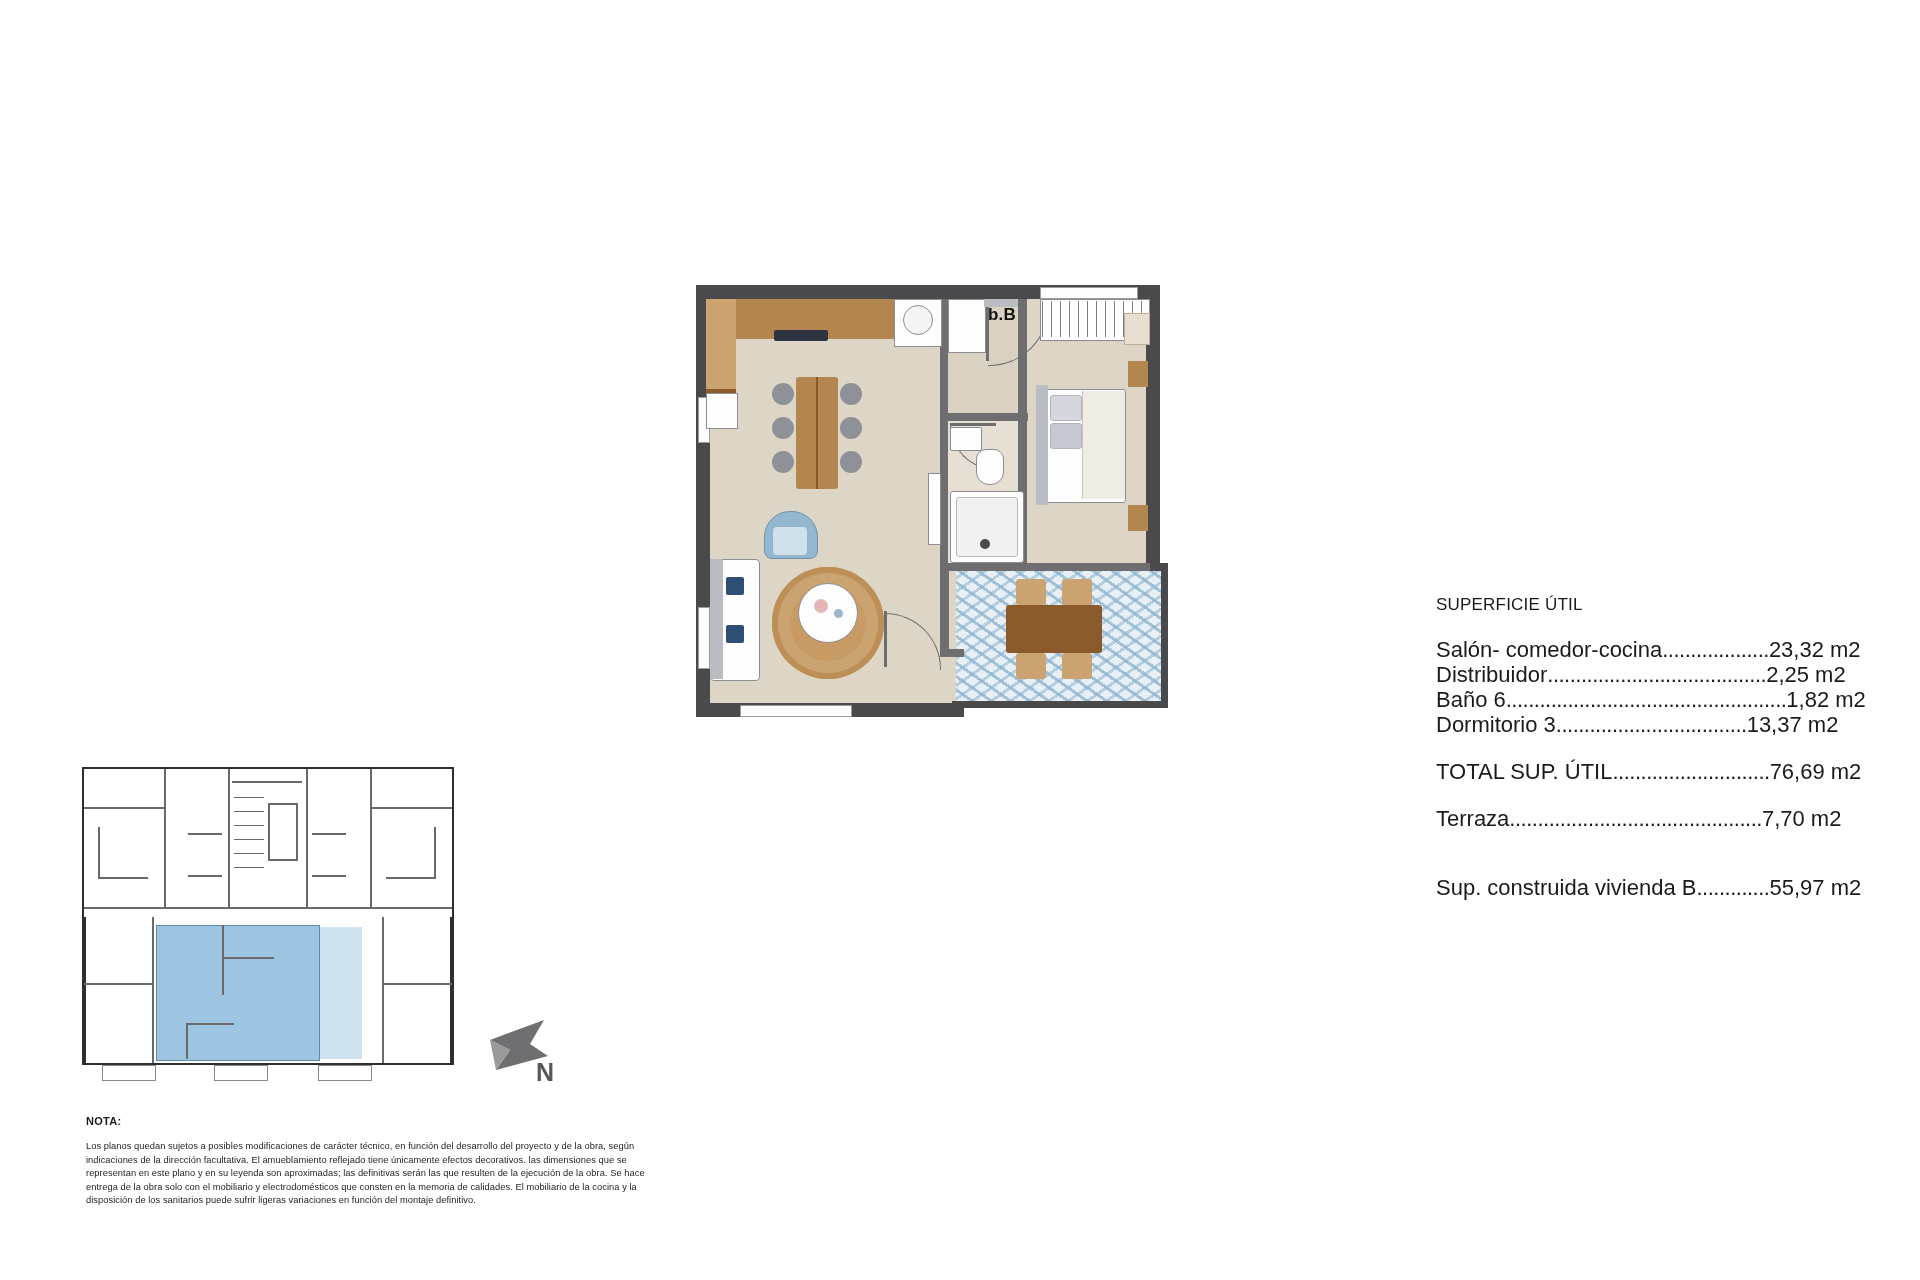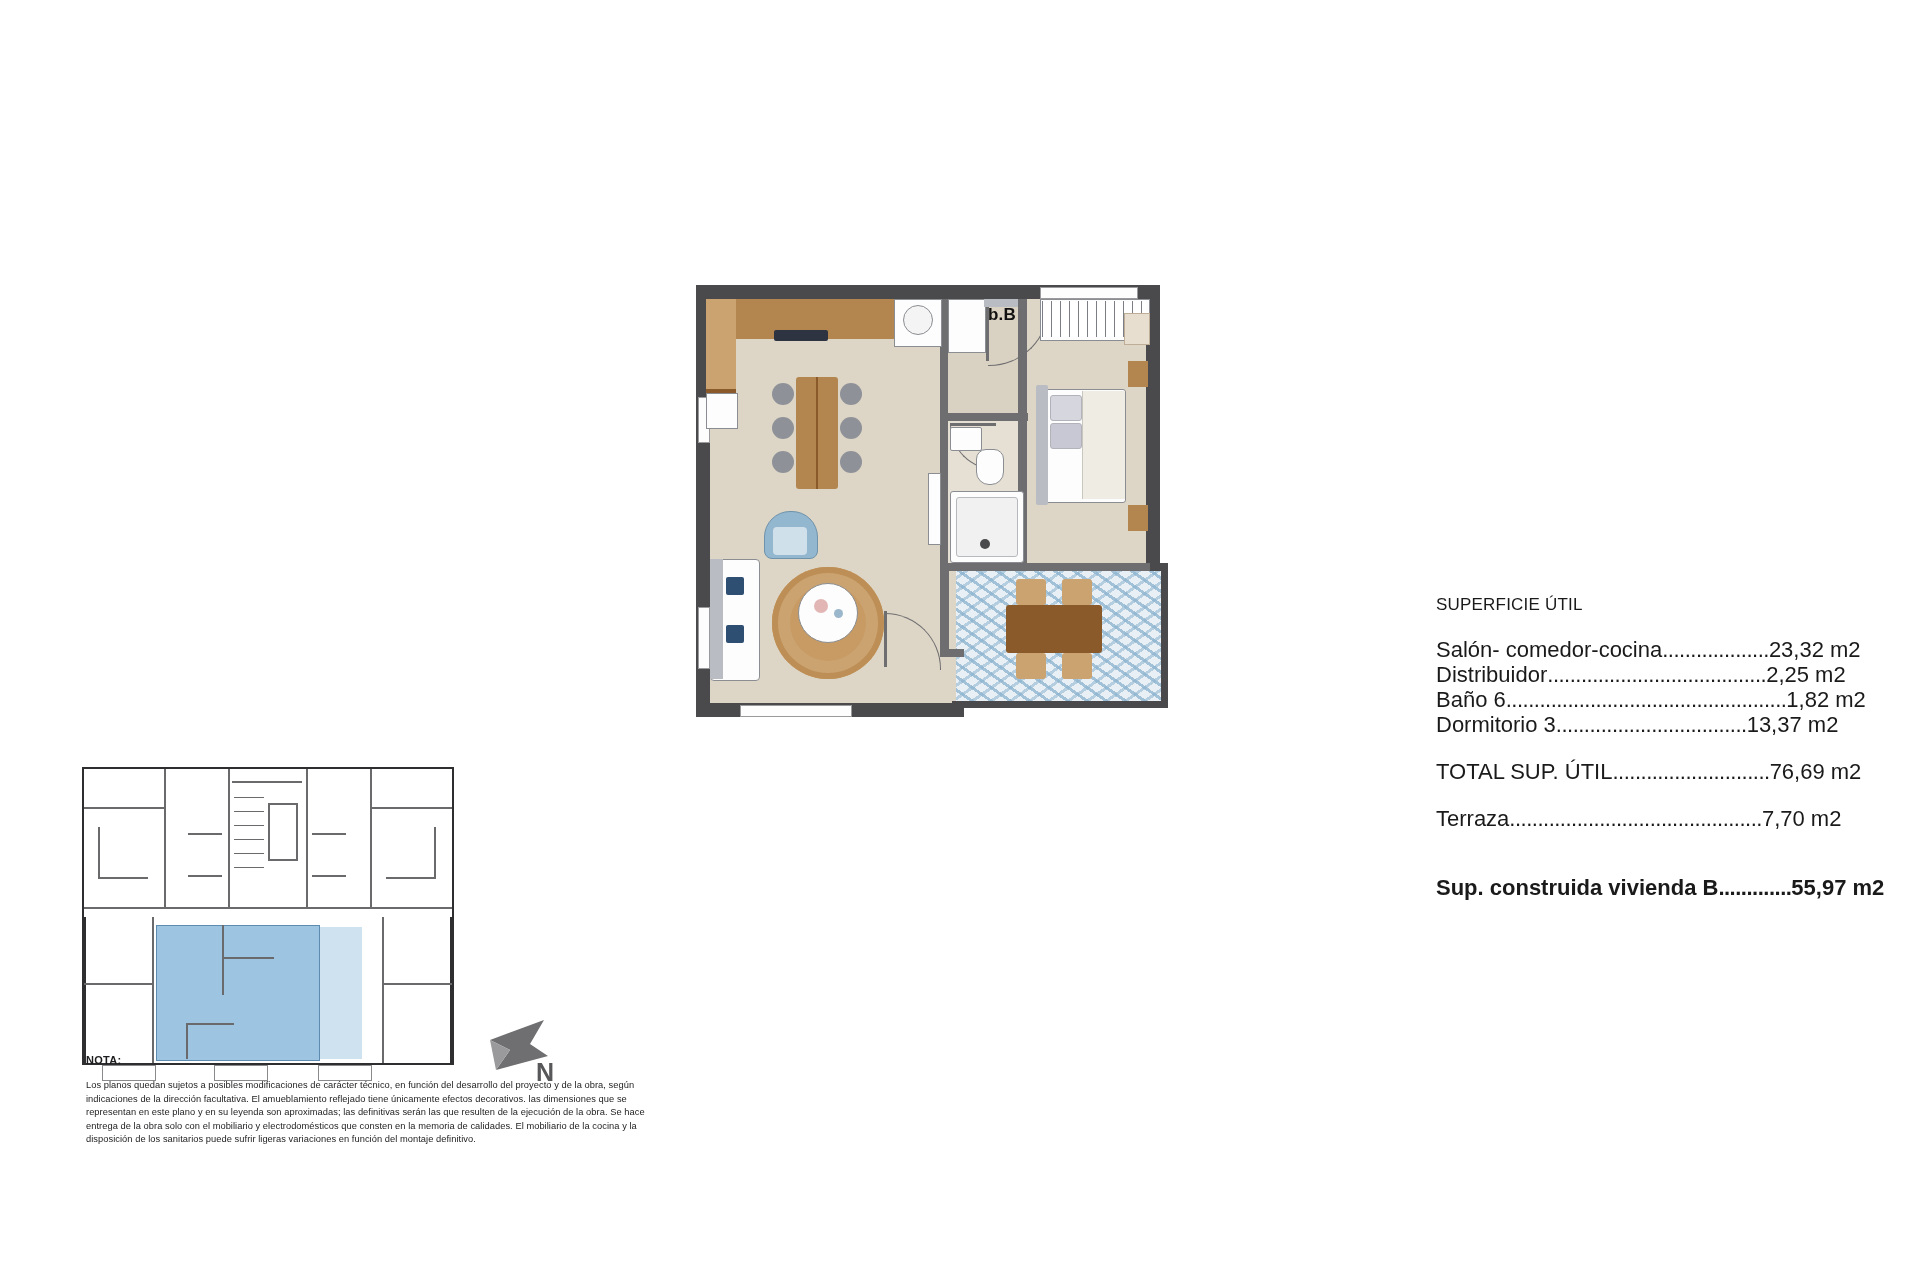--- a/index.html
+++ b/index.html
@@ -87,21 +87,21 @@
   .row {
     font-size: 22px;
     line-height: 25px;
     white-space: nowrap;
     display: block;
   }
   .row .nm { }
   .row .dots { letter-spacing: -0.5px; }
   .row .val { }
   .gap-m { height: 22px; }
-  .strong { font-weight: bold; }
+  .strong { font-weight: normal; }
 
   
   #keyplan {
     position: absolute;
     left: 82px;
     top: 767px;
     width: 372px;
     height: 322px;
   }
   .kp-line { position: absolute; background: #2e2e30; }
@@ -131,21 +131,21 @@
     top: 48px;
     font-size: 25px;
     font-weight: bold;
     color: #58585a;
   }
 
   
   #note {
     position: absolute;
     left: 86px;
-    top: 1054px;
+    top: 1115px;
     width: 560px;
   }
   #note .note-title {
     font-size: 11px;
     font-weight: bold;
     letter-spacing: .3px;
     margin-bottom: 13px;
     color: #1d1d1f;
   }
   #note p {

